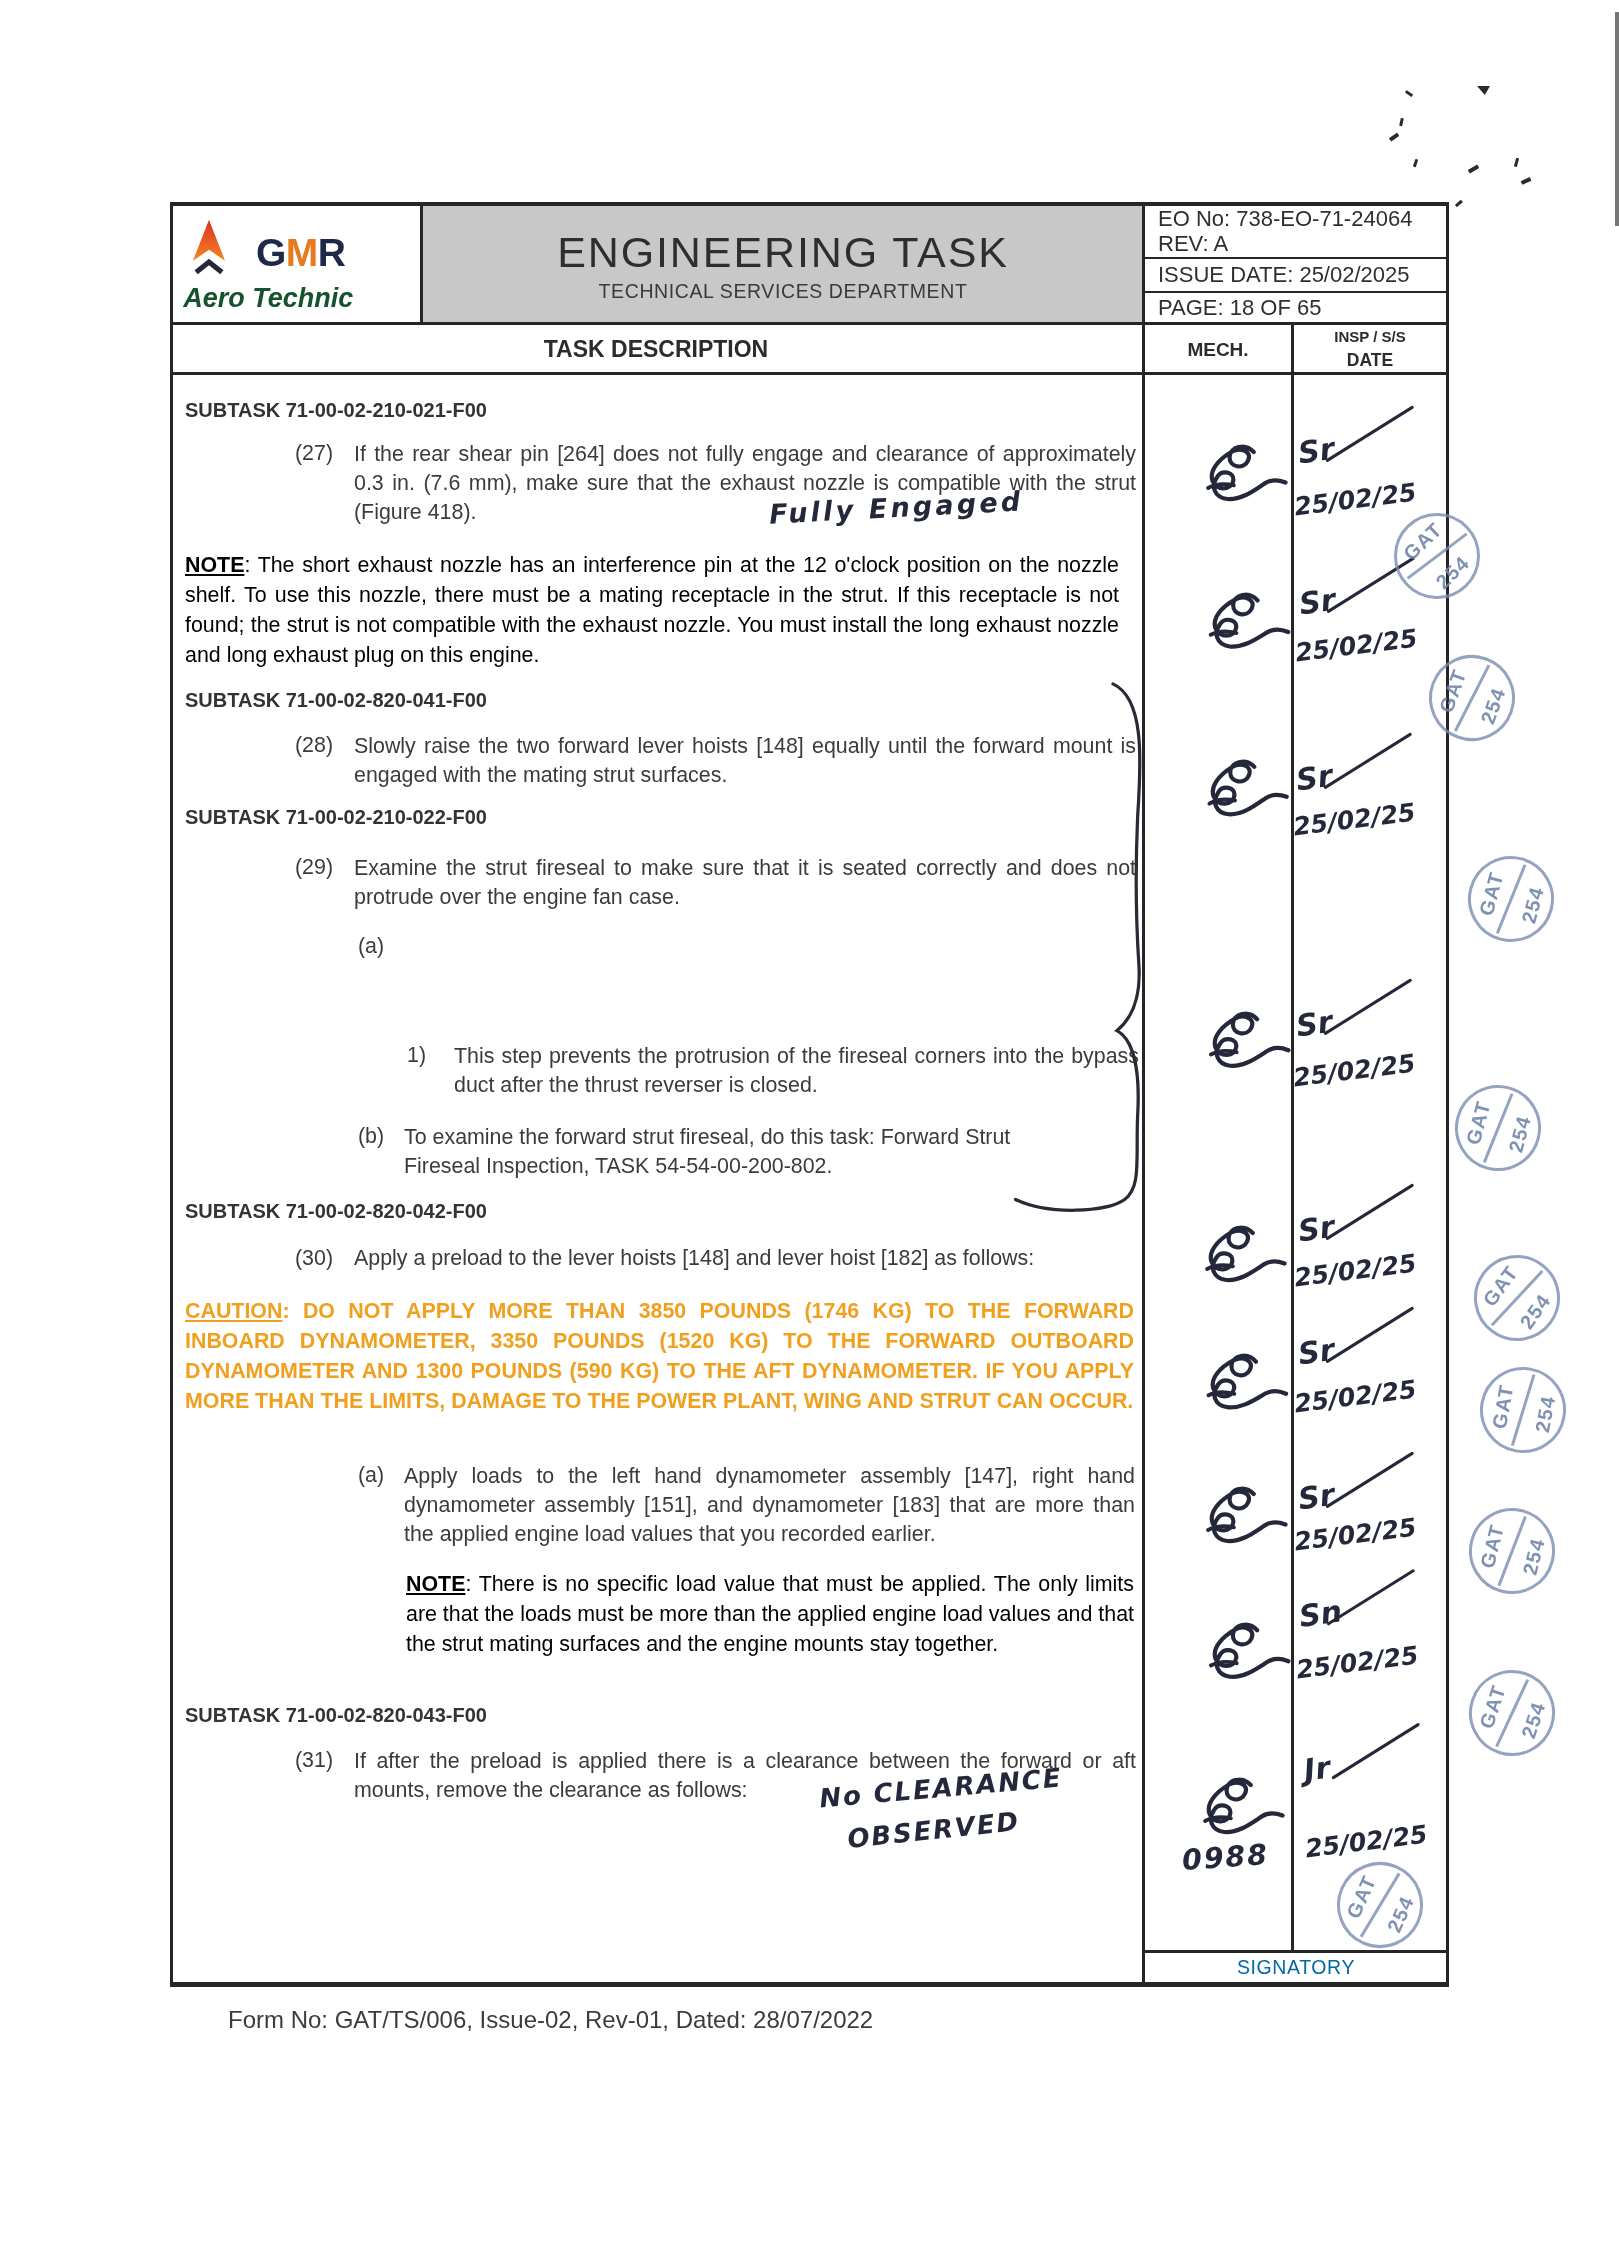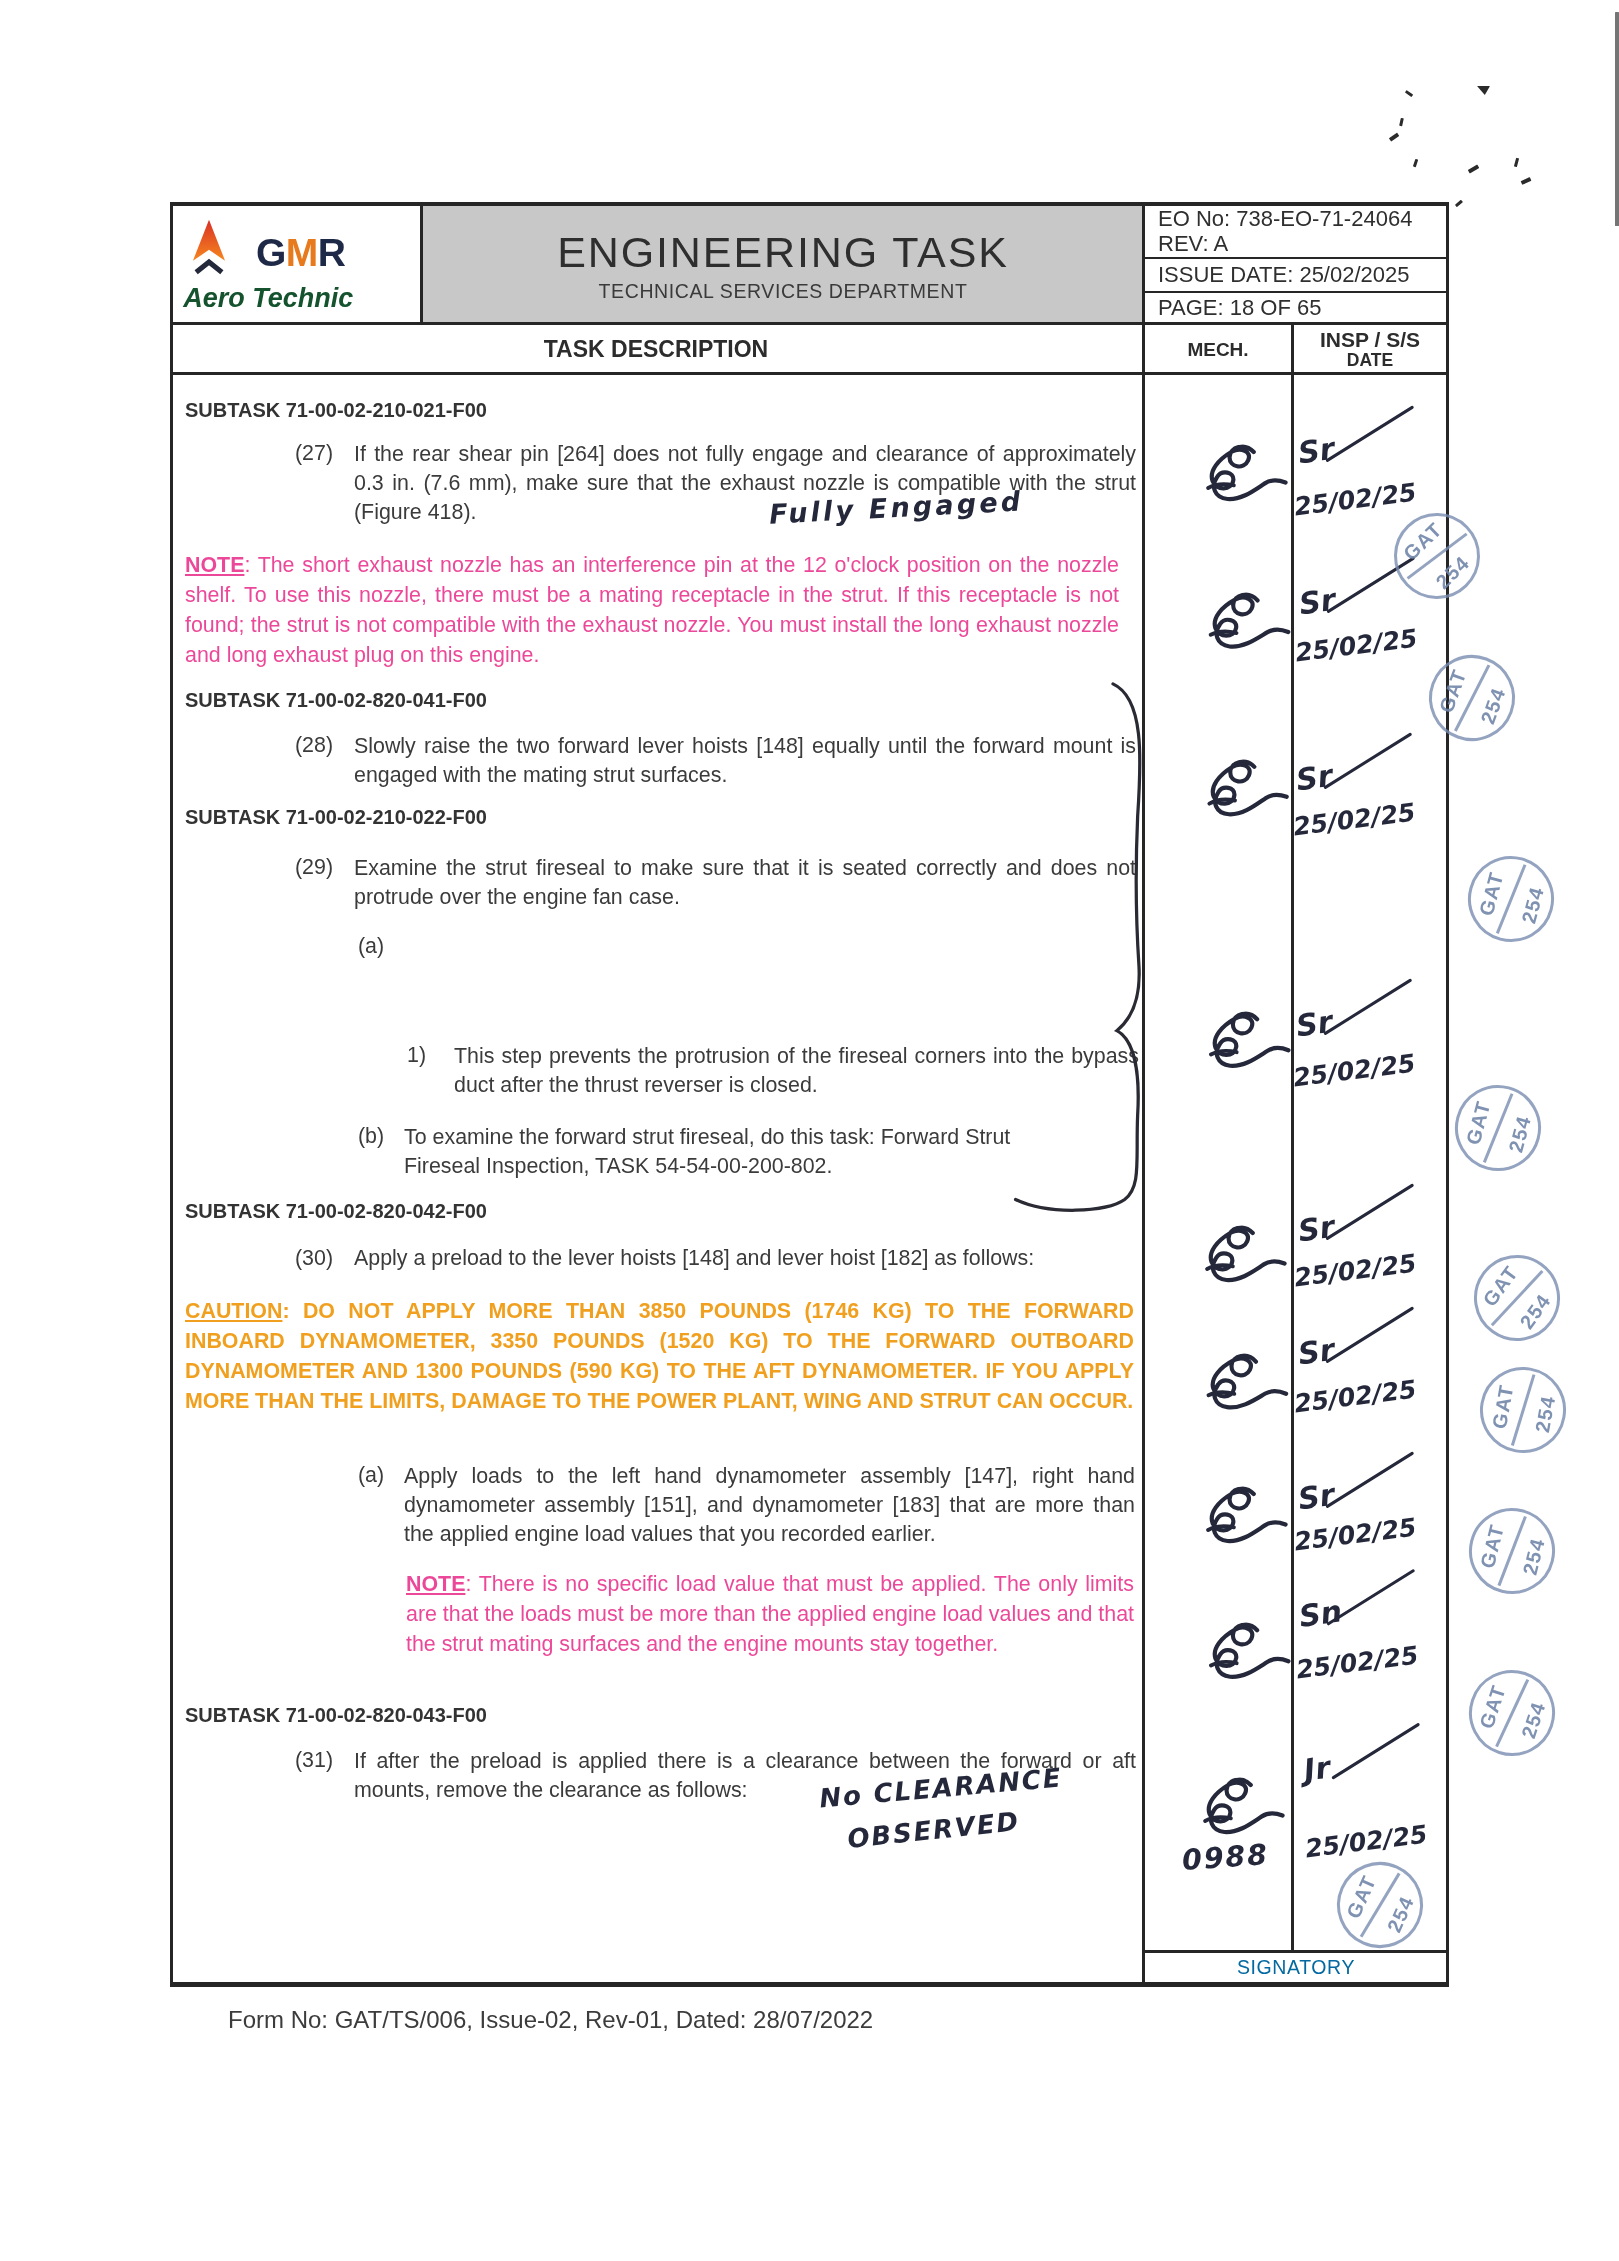--- a/index.html
+++ b/index.html
@@ -16,21 +16,21 @@
   .colhdr{font-weight:bold;color:#2c2c2c;}
   
   .brand-g,.brand-r{color:#1e2947;} .brand-m{color:#e87a1e;}
   .brand-row{font-weight:bold;font-size:39px;letter-spacing:-0.6px;font-family:"Liberation Sans",sans-serif;}
   .brand-sub{font-style:italic;font-weight:bold;font-size:27px;color:#14532d;letter-spacing:0px;white-space:nowrap;}
   
   .subtask{font-weight:bold;font-size:20px;color:#333;white-space:nowrap;}
   .itemnum{font-size:21.4px;color:#3b3b3b;}
   .itemtxt{font-size:21.4px;color:#3b3b3b;line-height:29px;text-align:justify;}
   .nojust{text-align:left;}
-  .noteblk{font-size:21.4px;line-height:30px;color:#ec4899;text-align:justify;}
+  .noteblk{font-size:21.4px;line-height:30px;color:#000000;text-align:justify;}
   .noteblk .lbl{font-weight:bold;text-decoration:underline;}
   .cautionblk{font-size:21.4px;line-height:30px;color:#f0a01e;font-weight:bold;text-align:justify;}
   .cautionblk .lbl{text-decoration:underline;}
   
   .ink{font-family:"DejaVu Sans",sans-serif;font-style:italic;color:#24283a;}
   .hw-big{font-size:27px;font-weight:bold;letter-spacing:3.2px;white-space:nowrap;}
   .hw-med{font-size:26px;font-weight:bold;letter-spacing:1.9px;white-space:nowrap;}
   .date-initial{position:absolute;font-size:30px;font-weight:bold;white-space:nowrap;}
   .date-initial::after{content:"";position:absolute;width:103px;height:2.6px;background:#24283a;
       left:22px;top:6.5px;transform:rotate(-24deg);border-radius:1.9px;}
@@ -90,21 +90,21 @@
   <div class="abs eo-title" style="left:783px;top:228px;transform:translateX(-50%);">ENGINEERING TASK</div>
   <div class="abs eo-sub" style="left:783px;top:280px;transform:translateX(-50%);">TECHNICAL SERVICES DEPARTMENT</div>
 
   <div class="abs info-txt" style="left:1158px;top:206px;">EO No: 738-EO-71-24064</div>
   <div class="abs info-txt" style="left:1158px;top:231px;">REV: A</div>
   <div class="abs info-txt" style="left:1158px;top:262px;">ISSUE DATE: 25/02/2025</div>
   <div class="abs info-txt" style="left:1158px;top:295px;">PAGE: 18 OF 65</div>
 
   <div class="abs colhdr" style="left:656px;top:336px;transform:translateX(-50%);font-size:23px;">TASK DESCRIPTION</div>
   <div class="abs colhdr" style="left:1218px;top:339px;transform:translateX(-50%);font-size:19px;">MECH.</div>
-  <div class="abs colhdr" style="left:1370px;top:328px;transform:translateX(-50%);font-size:21px;">INSP / S/S</div>
+  <div class="abs colhdr" style="left:1370px;top:328px;transform:translateX(-50%);font-size:15px;">INSP / S/S</div>
   <div class="abs colhdr" style="left:1370px;top:350px;transform:translateX(-50%);font-size:17.5px;">DATE</div>
 
   <div class="abs subtask" style="left:185px;top:399px;">SUBTASK 71-00-02-210-021-F00</div>
 
   <div class="abs itemnum" style="left:295px;top:441px;">(27)</div>
   <div class="abs itemtxt" style="left:354px;top:440px;width:782px;">If the rear shear pin [264] does not fully engage and clearance of approximately 0.3 in. (7.6 mm), make sure that the exhaust nozzle is compatible with the strut (Figure 418).</div>
 
   <div class="abs noteblk" style="left:185px;top:550px;width:934px;">
     <span class="lbl">NOTE</span><span>: The short exhaust nozzle has an interference pin at the 12 o'clock position on the nozzle shelf. To use this nozzle, there must be a mating receptacle in the strut. If this receptacle is not found; the strut is not compatible with the exhaust nozzle. You must install the long exhaust nozzle and long exhaust plug on this engine.</span>
   </div>

